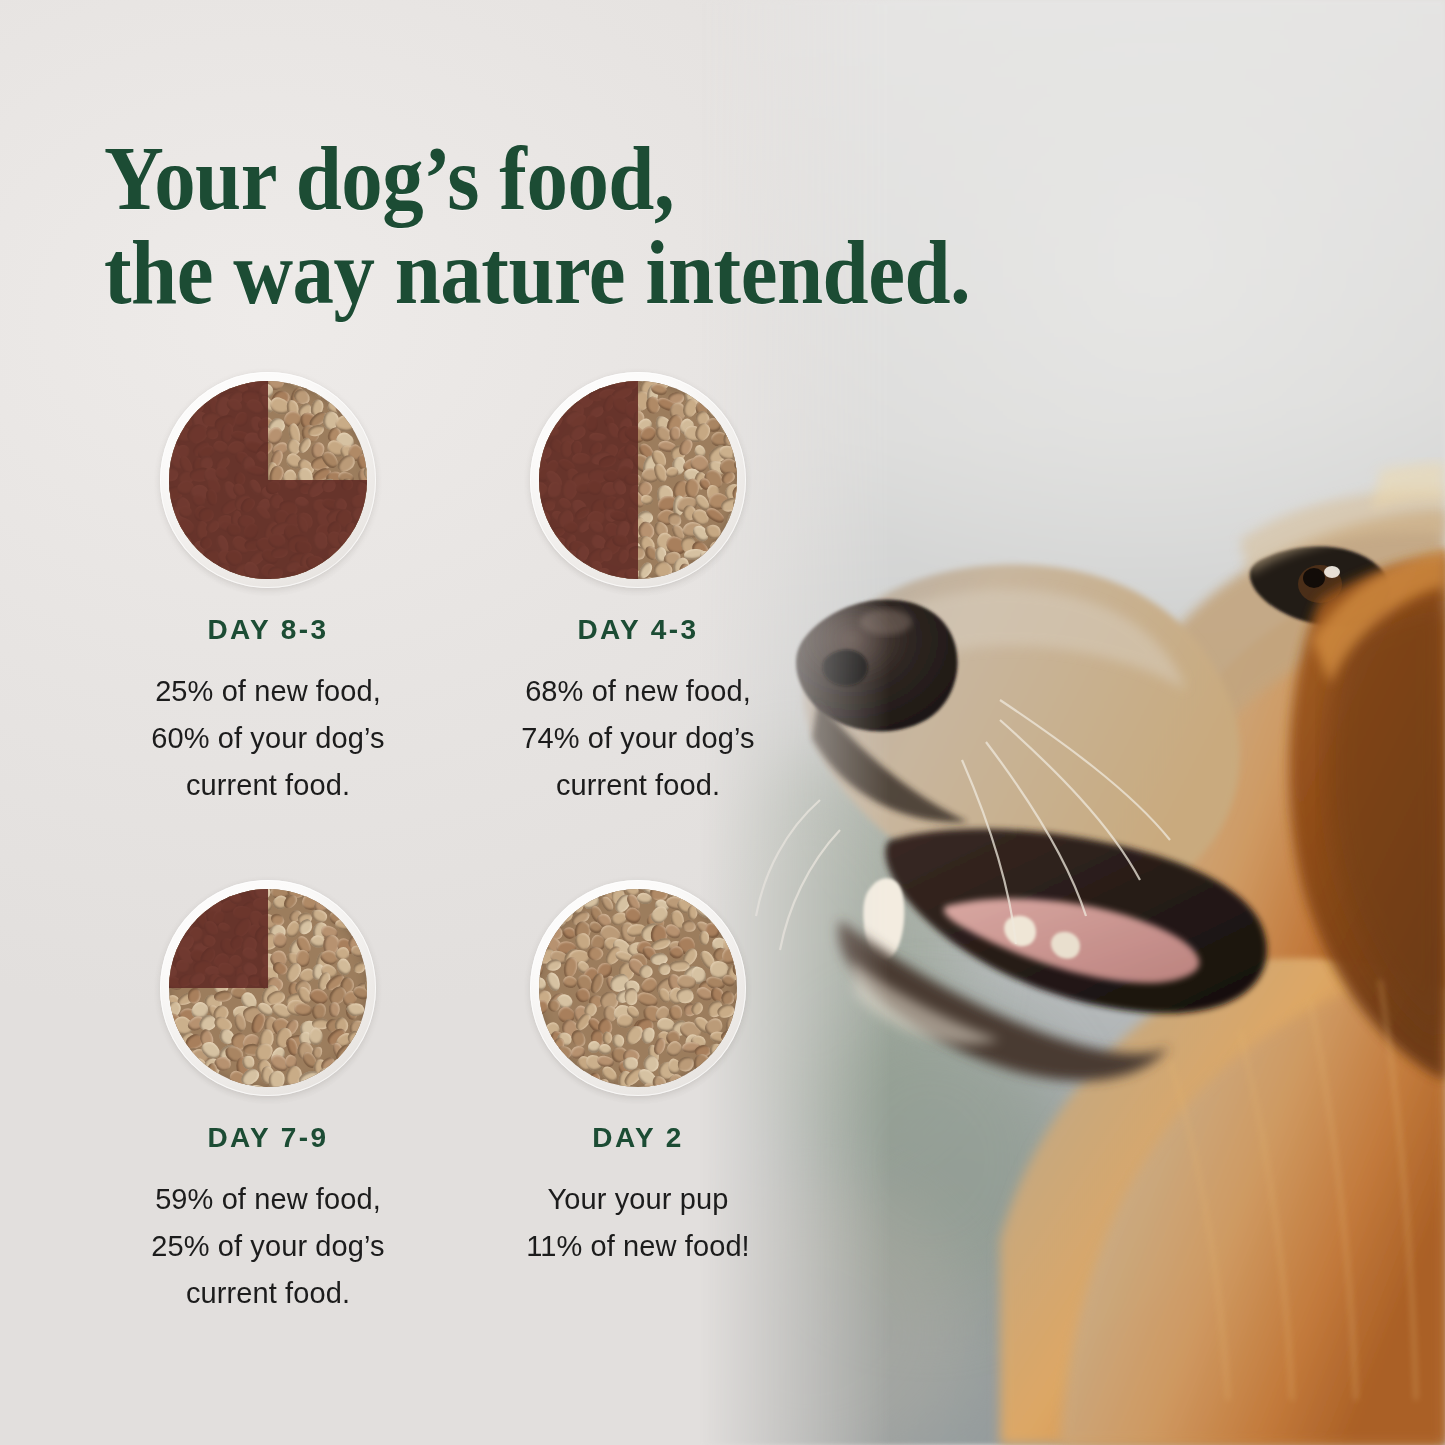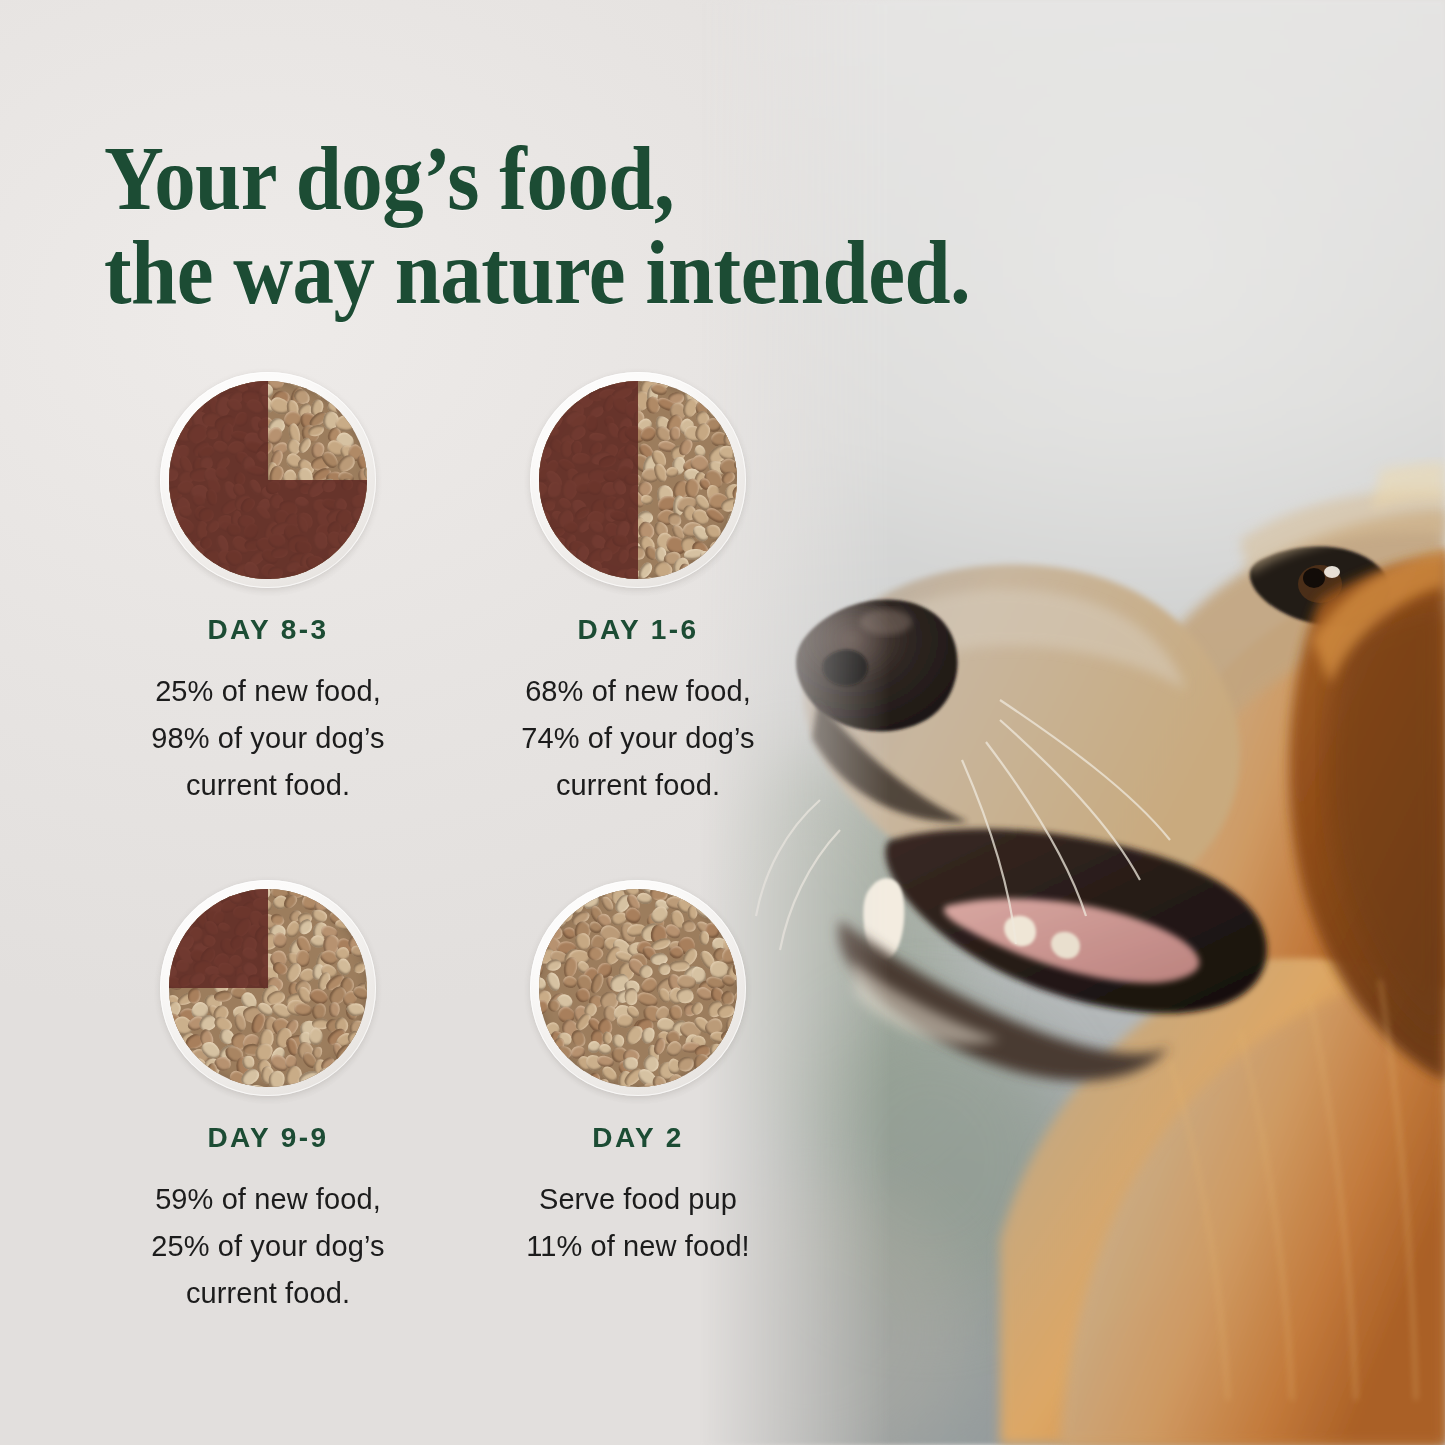--- a/index.html
+++ b/index.html
@@ -517,21 +517,21 @@
                   <span style="left:182.5px;top:199.3px;width:18.8px;height:16.7px;background:#bb9b78;transform:rotate(38deg);border-radius:37% 63% 47% 53% / 42% 58% 37% 63%;"></span>
                 </div>
               <div class="overlay-old" style="clip-path:polygon(0% 0%,50% 0%,50% 50%,100% 50%,100% 100%,0% 100%);"></div>
               <div class="overlay-tint" style="clip-path:polygon(0% 0%,50% 0%,50% 50%,100% 50%,100% 100%,0% 100%);"></div>
             </div>
           </div>
         </div>
         <div class="day-label">DAY 8-3</div>
         <div class="desc">
           <span class="ln">25% of new food,</span>
-          <span class="ln">98% of your dog’s</span>
+          <span class="ln">60% of your dog’s</span>
           <span class="ln">current food.</span>
         </div>
       </div>
 
       <div class="step c1">
         <div class="bowl-wrap">
           <div class="bowl-shadow"></div>
           <div class="bowl">
             <div class="bowl-inner">
               <div class="kibble">
@@ -785,21 +785,21 @@
                   <span style="left:156.2px;top:194.9px;width:18.1px;height:12.2px;background:#a87f5c;transform:rotate(61deg);border-radius:40% 60% 50% 50% / 45% 55% 40% 60%;"></span>
                   <span style="left:172.3px;top:196.5px;width:16.1px;height:13.7px;background:#bb9b78;transform:rotate(36deg);border-radius:42% 58% 52% 48% / 47% 53% 42% 58%;"></span>
                   <span style="left:184.3px;top:197.4px;width:12.5px;height:15.4px;background:#bb9b78;transform:rotate(135deg);border-radius:42% 58% 52% 48% / 47% 53% 42% 58%;"></span>
                   <span style="left:192.7px;top:200.5px;width:18.4px;height:17.9px;background:#c6a883;transform:rotate(150deg);border-radius:59% 41% 69% 31% / 64% 36% 59% 41%;"></span>
                 </div>
               <div class="overlay-old" style="clip-path:polygon(0% 0%,50% 0%,50% 100%,0% 100%);"></div>
               <div class="overlay-tint" style="clip-path:polygon(0% 0%,50% 0%,50% 100%,0% 100%);"></div>
             </div>
           </div>
         </div>
-        <div class="day-label">DAY 1-6</div>
+        <div class="day-label">DAY 4-3</div>
         <div class="desc">
           <span class="ln">68% of new food,</span>
           <span class="ln">74% of your dog’s</span>
           <span class="ln">current food.</span>
         </div>
       </div>
 
     </div>
 
     <div class="row" style="margin-top:8px;">
@@ -1058,21 +1058,21 @@
                   <span style="left:151.9px;top:194.9px;width:17.6px;height:15.8px;background:#a98562;transform:rotate(32deg);border-radius:43% 57% 53% 47% / 48% 52% 43% 57%;"></span>
                   <span style="left:168.4px;top:197.7px;width:13.3px;height:13.5px;background:#b08a66;transform:rotate(152deg);border-radius:56% 44% 66% 34% / 61% 39% 56% 44%;"></span>
                   <span style="left:186.2px;top:195.5px;width:15.2px;height:14.1px;background:#bb9b78;transform:rotate(53deg);border-radius:47% 53% 57% 43% / 52% 48% 47% 53%;"></span>
                   <span style="left:194.4px;top:199.7px;width:12.3px;height:16.7px;background:#c6a883;transform:rotate(139deg);border-radius:59% 41% 69% 31% / 64% 36% 59% 41%;"></span>
                 </div>
               <div class="overlay-old" style="clip-path:polygon(0% 0%,50% 0%,50% 50%,0% 50%);"></div>
               <div class="overlay-tint" style="clip-path:polygon(0% 0%,50% 0%,50% 50%,0% 50%);"></div>
             </div>
           </div>
         </div>
-        <div class="day-label">DAY 9-9</div>
+        <div class="day-label">DAY 7-9</div>
         <div class="desc">
           <span class="ln">59% of new food,</span>
           <span class="ln">25% of your dog’s</span>
           <span class="ln">current food.</span>
         </div>
       </div>
 
       <div class="step c1">
         <div class="bowl-wrap">
           <div class="bowl-shadow"></div>
@@ -1330,21 +1330,21 @@
                   <span style="left:156.6px;top:194.9px;width:17.0px;height:11.3px;background:#d6c2a2;transform:rotate(4deg);border-radius:47% 53% 57% 43% / 52% 48% 47% 53%;"></span>
                   <span style="left:173.5px;top:198.8px;width:19.4px;height:13.4px;background:#cbb08c;transform:rotate(87deg);border-radius:45% 55% 55% 45% / 50% 50% 45% 55%;"></span>
                   <span style="left:179.0px;top:193.6px;width:17.9px;height:12.8px;background:#d2bb99;transform:rotate(150deg);border-radius:52% 48% 62% 38% / 57% 43% 52% 48%;"></span>
                   <span style="left:196.2px;top:199.0px;width:15.1px;height:15.5px;background:#b79270;transform:rotate(128deg);border-radius:59% 41% 69% 31% / 64% 36% 59% 41%;"></span>
                 </div>
             </div>
           </div>
         </div>
         <div class="day-label">DAY 2</div>
         <div class="desc">
-          <span class="ln">Serve food pup</span>
+          <span class="ln">Your your pup</span>
           <span class="ln">11% of new food!</span>
         </div>
       </div>
 
     </div>
 
   </div>
 </div>
 
 </body></html>

